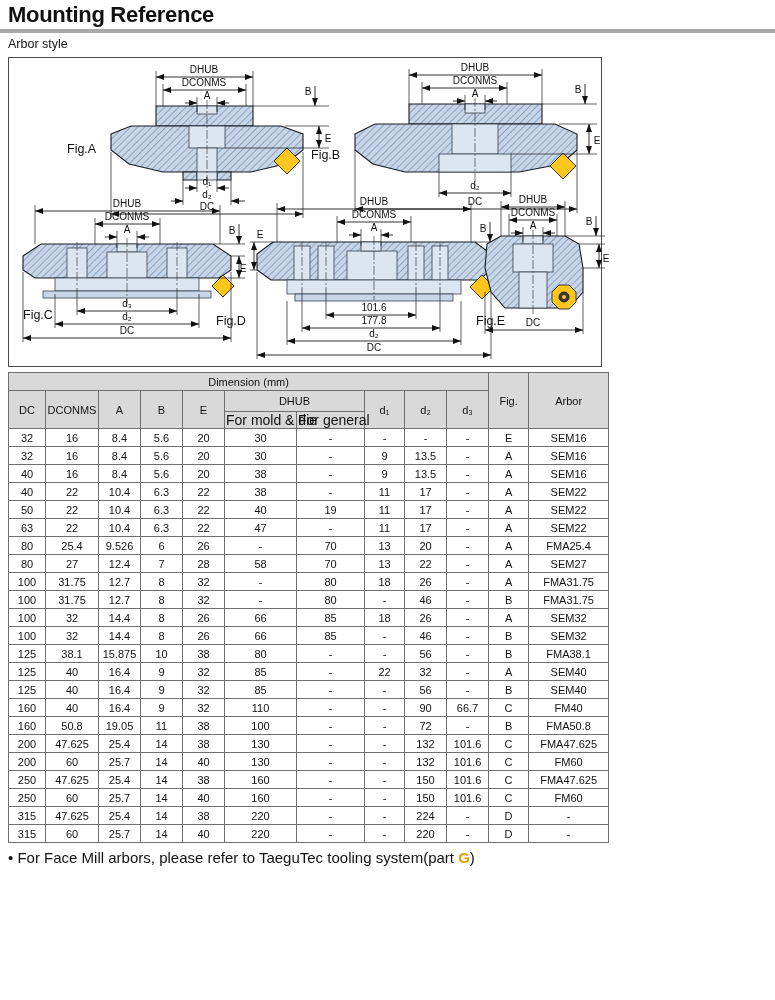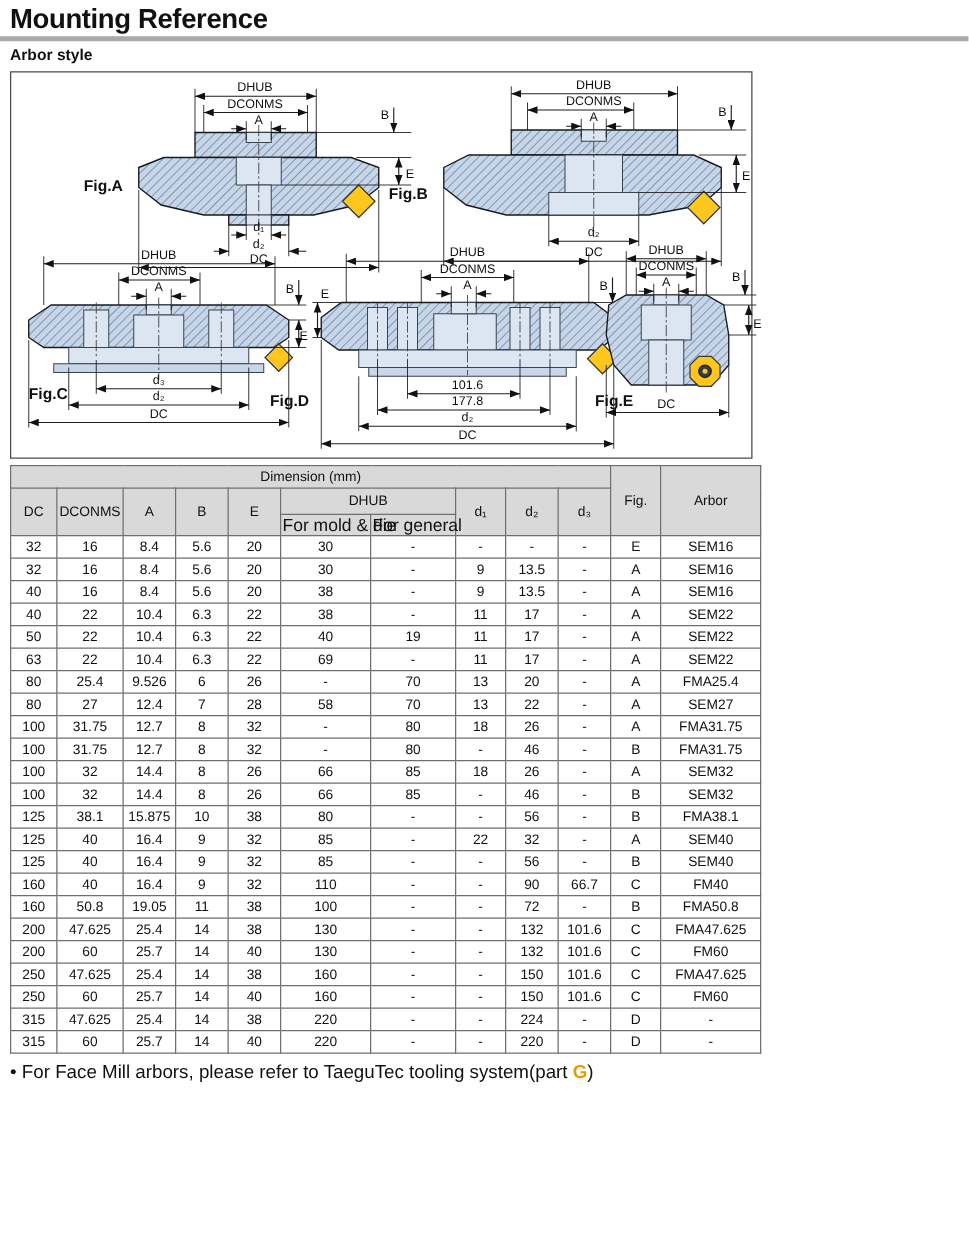--- a/index.html
+++ b/index.html
@@ -1,25 +1,25 @@
 <!DOCTYPE html>
 <html><head>
 <meta charset="utf-8">
 <style>
   html,body{margin:0;padding:0;background:#fff;}
   body{font-family:"Liberation Sans",sans-serif;color:#111;}
   #page{position:relative;width:775px;height:912px;background:#fff;overflow:hidden;}
 
   .title{position:absolute;left:8px;top:2px;font-size:22px;font-weight:bold;letter-spacing:-.3px;}
   .title-divider{position:absolute;left:0;top:29px;width:775px;height:4px;background:#a9a9a9;}
-  .subtitle{position:absolute;left:8px;top:37px;font-size:12.5px;font-weight:bold;}
+  .subtitle{position:absolute;left:8px;top:37px;font-size:12.5px;font-weight:normal;}
 
   .fig-panel{position:absolute;left:8px;top:57px;width:592px;height:308px;border:1px solid #4a4a4a;background:#fff;}
   .fig-abs{position:absolute;}
-  .figlabel{position:absolute;font-size:12.5px;font-weight:bold;color:#101010;}
+  .figlabel{position:absolute;font-size:12.5px;font-weight:normal;color:#101010;}
 
   svg{display:block;}
   .dl{stroke:#1c1c1c;stroke-width:.9;fill:none;}
   .ext{stroke:#1c1c1c;stroke-width:.7;}
   .cl{stroke:#3c3c3c;stroke-width:.7;stroke-dasharray:9 2 2 2;}
   .hb{fill:url(#hatch);stroke:#161b22;stroke-width:1.1;}
   .lt{fill:#dce6f2;stroke:#39434f;stroke-width:.8;}
   .lt2{fill:#c9d6e9;stroke:#39434f;stroke-width:.8;}
   .ins{fill:#FFC61E;stroke:#383838;stroke-width:1;}
   text.dt{font-family:"Liberation Sans",sans-serif;font-size:10px;fill:#101010;text-anchor:middle;}
@@ -443,21 +443,21 @@
           <td>-</td>
           <td>A</td>
           <td>SEM22</td>
         </tr>
         <tr>
           <td>63</td>
           <td>22</td>
           <td>10.4</td>
           <td>6.3</td>
           <td>22</td>
-          <td>69</td>
+          <td>47</td>
           <td>-</td>
           <td>11</td>
           <td>17</td>
           <td>-</td>
           <td>A</td>
           <td>SEM22</td>
         </tr>
         <tr>
           <td>80</td>
           <td>25.4</td>

